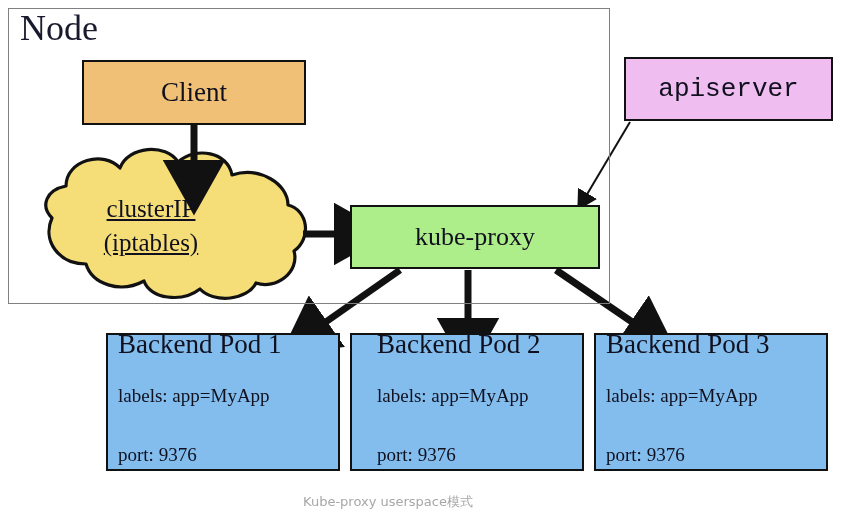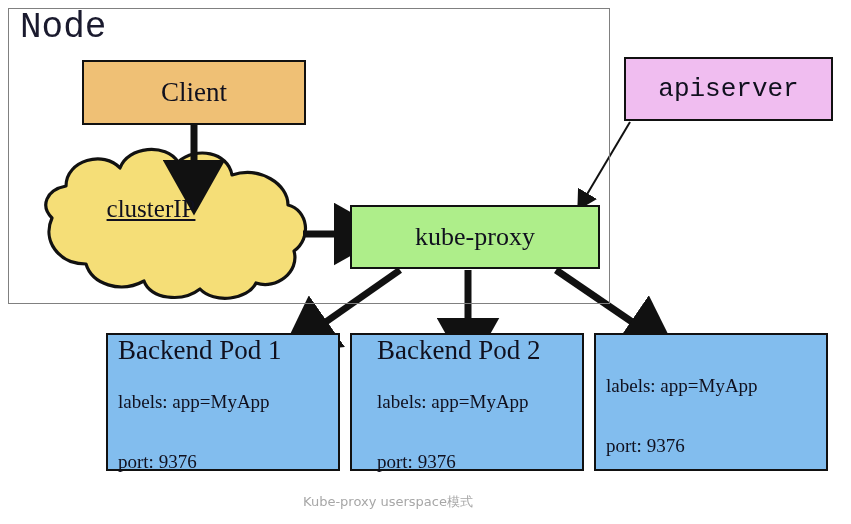--- a/index.html
+++ b/index.html
@@ -37,21 +37,21 @@
     background: transparent;
     box-sizing: border-box;
   }
   .node-cluster-label {
     position: absolute;
     left: 20px;
     top: 10px;
     font-size: 36px;
     line-height: 1;
     color: #1a1a2e;
-    font-family: Liberation Mono, monospace;
+    font-family: Liberation Serif, serif;
     white-space: nowrap;
   }
 
   .gbox {
     position: absolute;
     border: 2.5px solid #111111;
     box-sizing: border-box;
     display: flex;
     flex-direction: column;
     align-items: center;
@@ -75,21 +75,21 @@
   .box-apiserver {
     left: 624px; top: 57px;
     width: 209px; height: 64px;
     background: #f0bdf0;
     font-size: 26px;
     font-family: Liberation Mono, monospace;
   }
 
   .pod {
     align-items: flex-start;
-    justify-content: center;
+    justify-content: flex-end;
     background: #82bdee;
     padding: 6px 0 0 10px;
     width: 234px;
     height: 138px;
     top: 333px;
   }
   .pod-1 { left: 106px; }
   .pod-2 { left: 350px; padding-left: 25px; }
   .pod-3 { left: 594px; }
 
@@ -188,20 +188,21 @@
     <g>
       <line x1="556" y1="270" x2="638" y2="326" stroke="#111111" stroke-width="7" marker-end="url(#arrowThick)"></line>
     </g>
   </svg>
 
   <div class="node-cluster"></div>
   <div class="node-cluster-label">Node</div>
 
   <div class="cloud-label">
     <div>clusterIP</div>
+    <div>(iptables)</div>
   </div>
 
   <div class="gbox box-kubeproxy">
     <span>kube-proxy</span>
   </div>
 
   <div class="gbox box-client">
     <span>Client</span>
   </div>
 
@@ -215,19 +216,20 @@
     <div class="pod-line">port: 9376</div>
   </div>
 
   <div class="gbox pod pod-2">
     <div class="pod-title">Backend Pod 2</div>
     <div class="pod-line first">labels: app=MyApp</div>
     <div class="pod-line">port: 9376</div>
   </div>
 
   <div class="gbox pod pod-3">
+    <div class="pod-title">Backend Pod 3</div>
     <div class="pod-line first">labels: app=MyApp</div>
     <div class="pod-line">port: 9376</div>
   </div>
 
   <div class="caption">Kube-proxy userspace模式</div>
 
 </div>
 
 </body></html>

